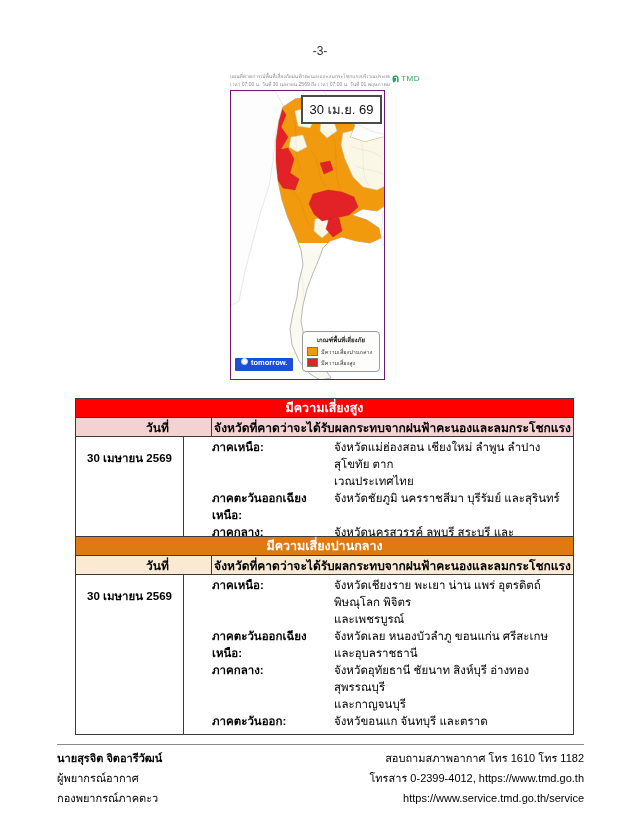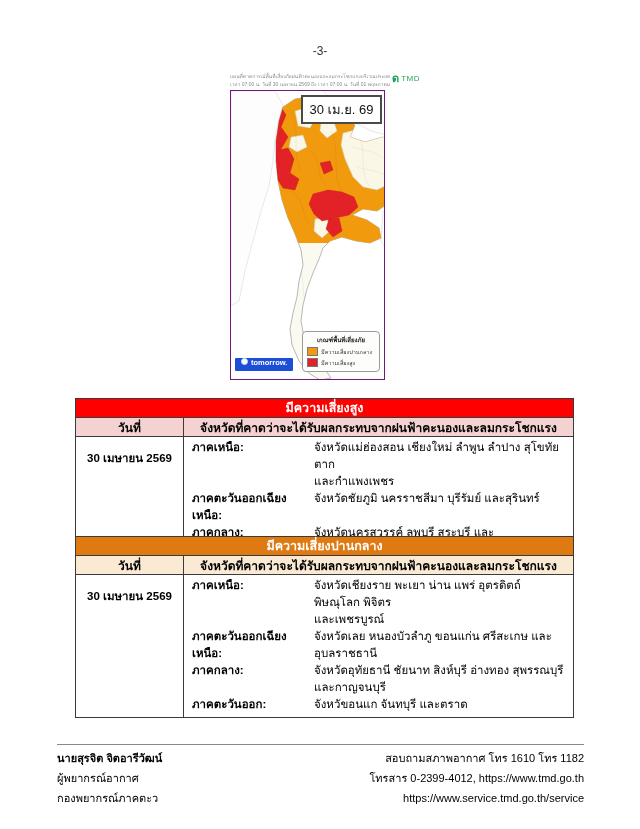--- a/index.html
+++ b/index.html
@@ -42,26 +42,26 @@
                 font-size:11.5px; }
   .risk-table.t1 { top:398px; }
   .risk-table.t2 { top:536px; }
   .t-title { height:19px; line-height:19px; text-align:center; color:#fff; font-weight:bold;
              font-size:12.5px; border-bottom:1px solid #3a3a3a; }
   .t1 .t-title { background:#fe0000; }
   .t2 .t-title { background:#df7a12; }
   .t-head { display:flex; height:19px; border-bottom:1px solid #3a3a3a; font-weight:bold; font-size:12px; }
   .t1 .t-head { background:#f5d2d2; }
   .t2 .t-head { background:#fbead3; }
-  .t-head .c1 { width:108px; border-right:1px solid #3a3a3a; display:flex; align-items:center; justify-content:center; }
+  .t-head .c1 { width:108px; border-right:1px solid #3a3a3a; display:flex; align-items:center; justify-content:center;margin-left:28px; }
   .t-head .c2 { flex:1; display:flex; align-items:center; justify-content:center; }
   .t-body { display:flex; }
   .t-body .c1 { width:108px; border-right:1px solid #3a3a3a; text-align:center; padding-top:12px;
                 font-weight:bold; }
-  .t-body .c2 { flex:1; padding:2px 6px 4px 8px; }
+  .t-body .c2 { flex:1; padding:2px 6px 4px 8px;margin-left:20px; }
   .region-row { display:flex; line-height:17px; }
   .region-label { width:122px; flex-shrink:0; font-weight:bold; }
   .region-text { flex:1; }
   .region-text .line2 { display:block; }
 
   
   .footer-rule { position:absolute; left:57px; top:744px; width:527px; border-top:1px solid #8a8a8a; }
   .footer { position:absolute; left:57px; top:748px; width:527px; display:flex; justify-content:space-between;
             font-size:11px; line-height:20px; }
   .footer .f-left .name { font-weight:bold; }
@@ -163,21 +163,21 @@
       <div class="c1">วันที่</div>
       <div class="c2">จังหวัดที่คาดว่าจะได้รับผลกระทบจากฝนฟ้าคะนองและลมกระโชกแรง</div>
     </div>
     <div class="t-body">
       <div class="c1">30 เมษายน 2569</div>
       <div class="c2">
         <div class="region-row">
           <span class="region-label">ภาคเหนือ:</span>
           <span class="region-text">
             <span>จังหวัดแม่ฮ่องสอน เชียงใหม่ ลำพูน ลำปาง สุโขทัย ตาก</span>
-            <span class="line2">และกำแพงเพชร</span>
+            <span class="line2">เวณประเทศไทย</span>
           </span>
         </div>
         <div class="region-row">
           <span class="region-label">ภาคตะวันออกเฉียงเหนือ:</span>
           <span class="region-text">
             <span>จังหวัดชัยภูมิ นครราชสีมา บุรีรัมย์ และสุรินทร์</span>
           </span>
         </div>
         <div class="region-row">
           <span class="region-label">ภาคกลาง:</span>

